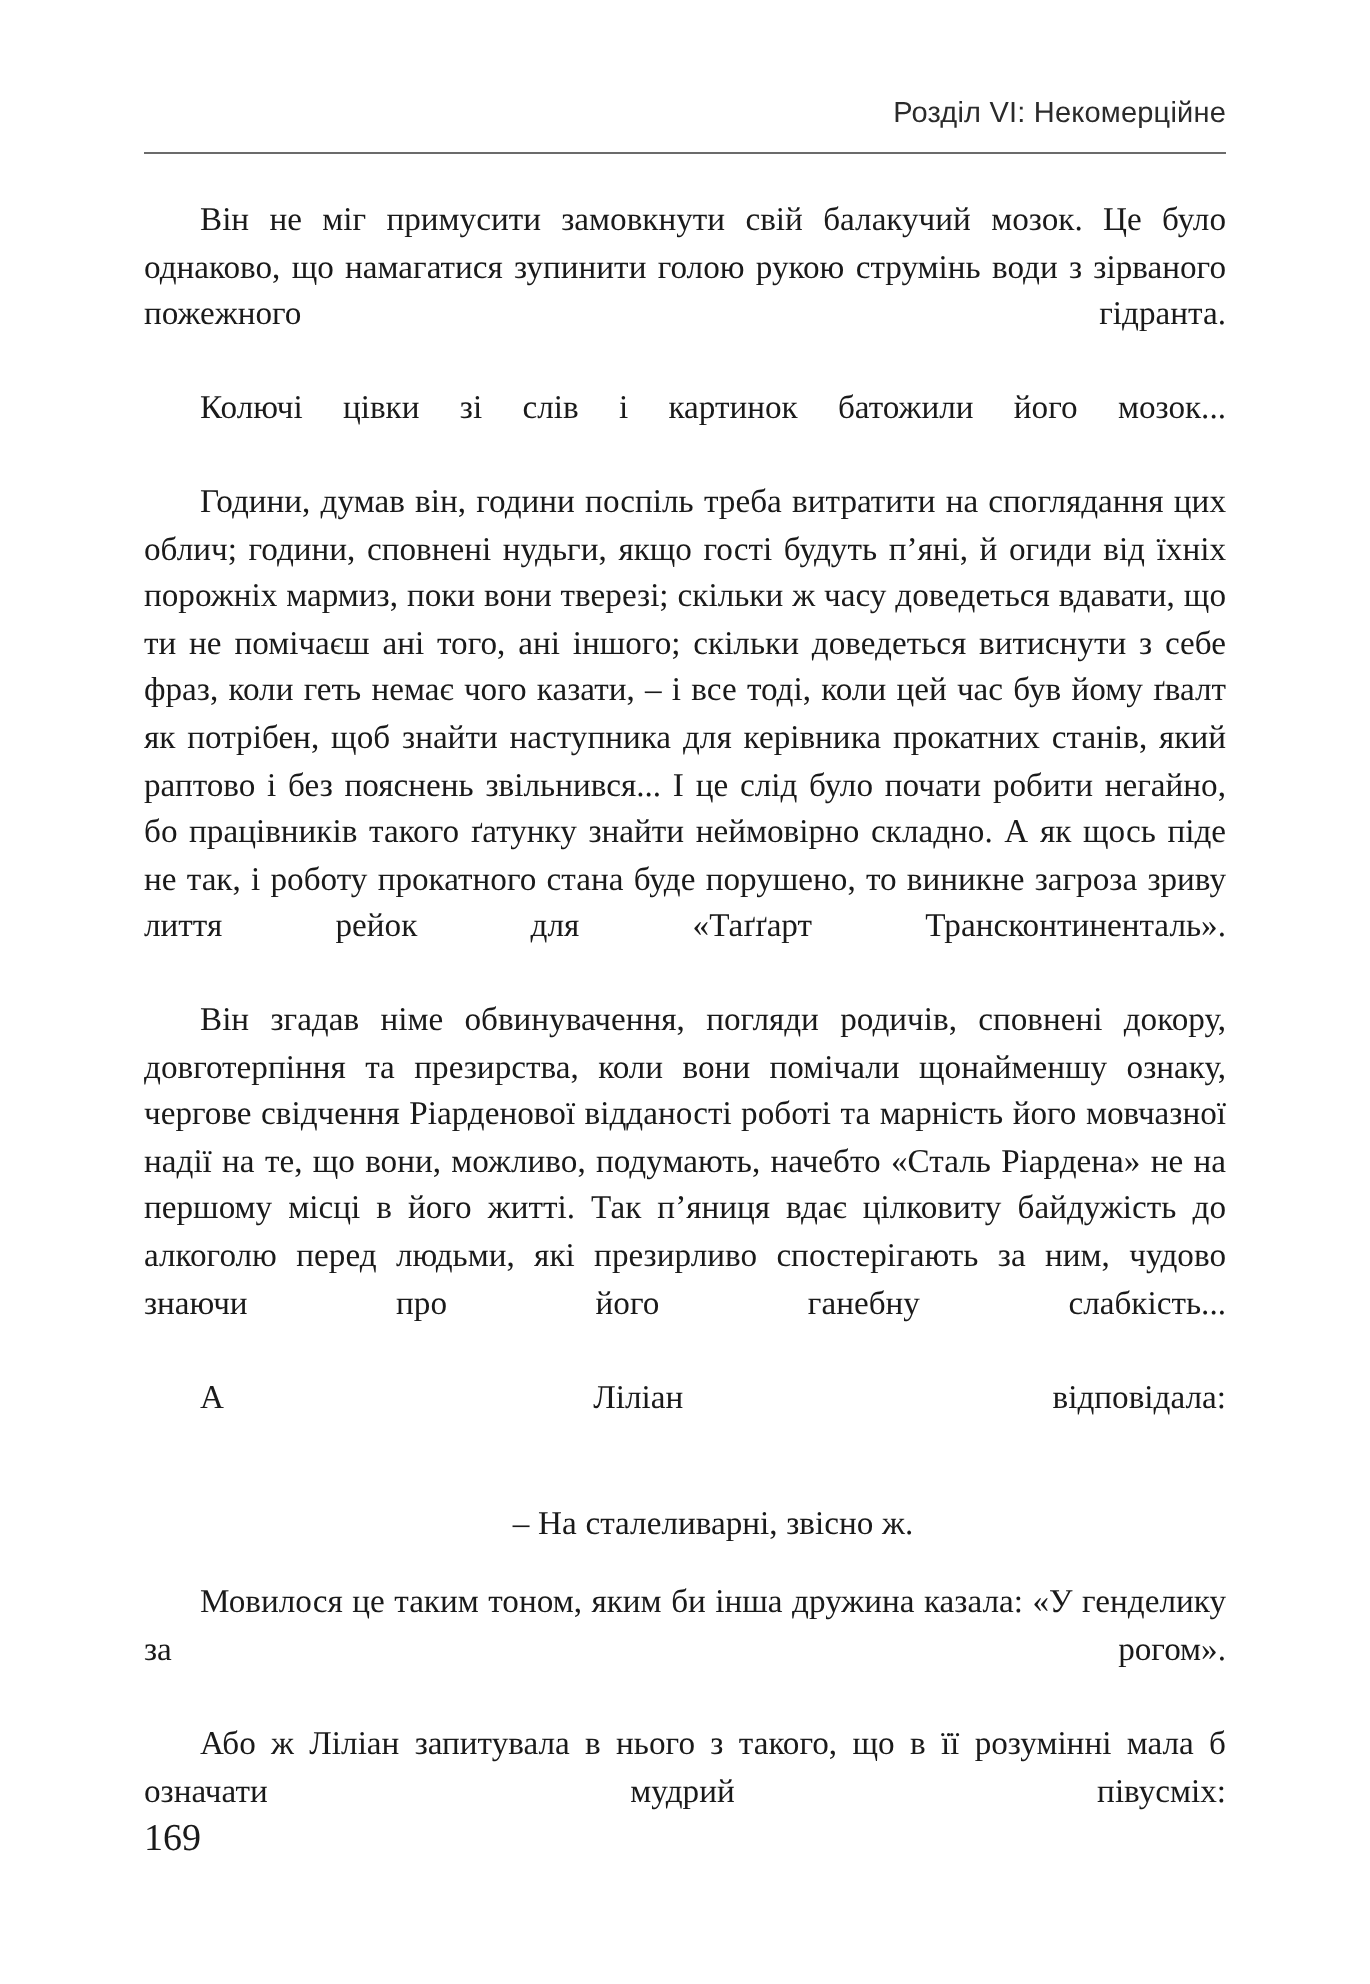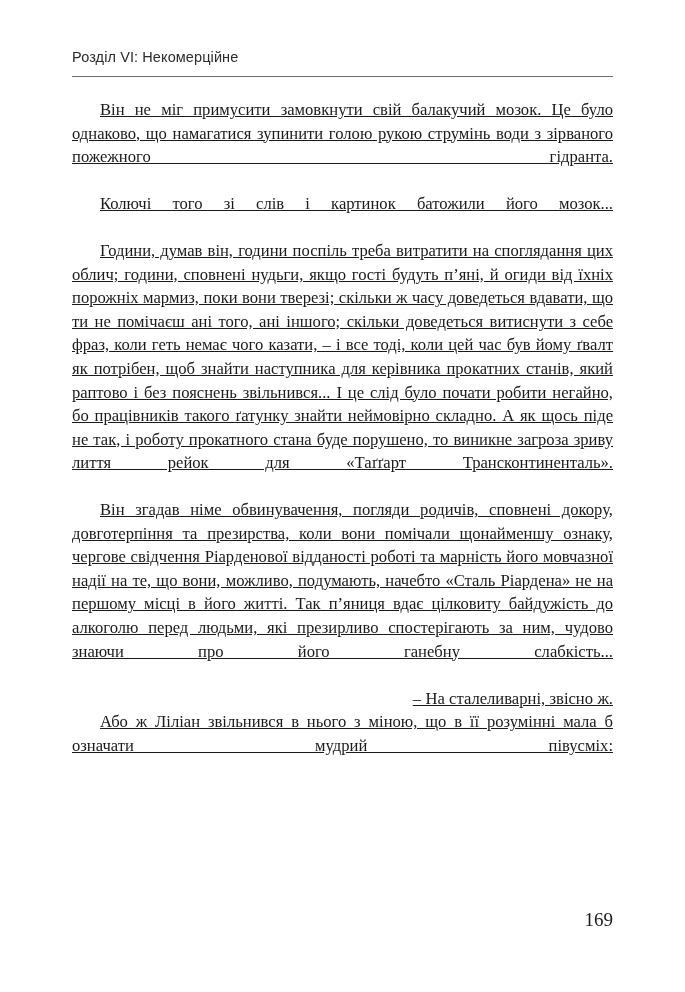--- a/index.html
+++ b/index.html
@@ -25,20 +25,21 @@
     height: 992px;
     background: #ffffff;
   }
 
   
   .running-head {
     position: absolute;
     left: 72px;
     top: 48px;
     width: 541px;
+    text-align: right;
     font-family: "Liberation Sans", "DejaVu Sans", sans-serif;
     font-size: 14.5px;
     line-height: 18px;
     color: #2b2b2b;
     letter-spacing: 0.1px;
     white-space: nowrap;
   }
 
   .head-rule {
     position: absolute;
@@ -54,67 +55,67 @@
     position: absolute;
     left: 72px;
     top: 98px;
     width: 541px;
     font-size: 16.6px;
     line-height: 23.55px;
     text-align: justify;
     text-justify: inter-word;
     hyphens: none;
     word-spacing: 0.2px;
-    text-decoration: underline;
   }
 
   .para {
     margin: 0;
     text-indent: 28px;
     text-align: justify;
   }
 
   
   .para:after {
     content: "";
     display: inline-block;
     width: 100%;
   }
 
   .dialogue {
-    margin: 0;
+    margin: 16px;
     text-indent: 28px;
-    text-align: right;
+    text-align: center;
   }
 
   
   .folio {
     position: absolute;
     left: 72px;
     top: 908px;
     width: 541px;
-    text-align: right;
     font-size: 19px;
     line-height: 24px;
     color: #1a1a1a;
   }
 </style>
 </head>
 <body>
 
 <div class="page">
 
   <div class="running-head">Розділ VI: Некомерційне</div>
 
   <div class="head-rule"></div>
 
   <div class="text-block">
       <p class="para">Він не міг примусити замовкнути свій балакучий мозок. Це було однаково, що намагатися зупинити голою рукою струмінь води з зірваного пожежного гідранта.</p>
-      <p class="para">Колючі того зі слів і картинок батожили його мозок...</p>
+      <p class="para">Колючі цівки зі слів і картинок батожили його мозок...</p>
       <p class="para">Години, думав він, години поспіль треба витратити на споглядання цих облич; години, сповнені нудьги, якщо гості будуть п’яні, й огиди від їхніх порожніх мармиз, поки вони тверезі; скільки ж часу доведеться вдавати, що ти не помічаєш ані того, ані іншого; скільки доведеться витиснути з себе фраз, коли геть немає чого казати, – і все тоді, коли цей час був йому ґвалт як потрібен, щоб знайти наступника для керівника прокатних станів, який раптово і без пояснень звільнився... І це слід було почати робити негайно, бо працівників такого ґатунку знайти неймовірно складно. А як щось піде не так, і роботу прокатного стана буде порушено, то виникне загроза зриву лиття рейок для «Таґґарт Трансконтиненталь».</p>
       <p class="para">Він згадав німе обвинувачення, погляди родичів, сповнені докору, довготерпіння та презирства, коли вони помічали щонайменшу ознаку, чергове свідчення Ріарденової відданості роботі та марність його мовчазної надії на те, що вони, можливо, подумають, начебто «Сталь Ріардена» не на першому місці в його житті. Так п’яниця вдає цілковиту байдужість до алкоголю перед людьми, які презирливо спостерігають за ним, чудово знаючи про його ганебну слабкість...</p>
+      <p class="para">А Ліліан відповідала:</p>
       <p class="dialogue">– На сталеливарні, звісно ж.</p>
-      <p class="para">Або ж Ліліан звільнився в нього з міною, що в її розумінні мала б означати мудрий півусміх:</p>
+      <p class="para">Мовилося це таким тоном, яким би інша дружина казала: «У генделику за рогом».</p>
+      <p class="para">Або ж Ліліан запитувала в нього з такого, що в її розумінні мала б означати мудрий півусміх:</p>
     </div>
 
   <div class="folio">169</div>
 
 </div>
 
 </body></html>

